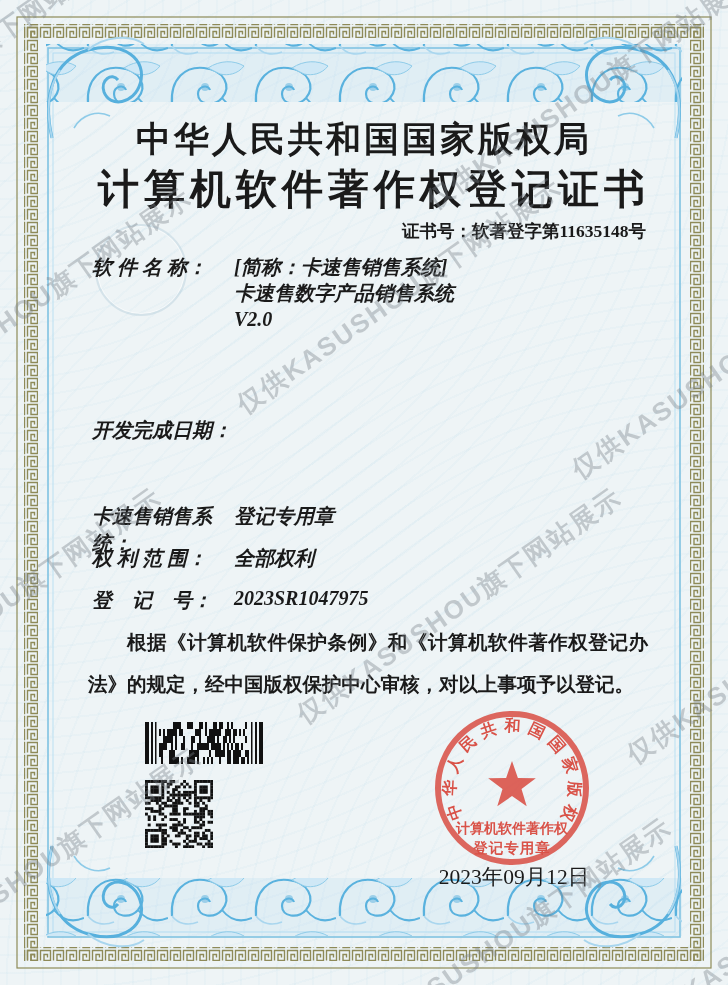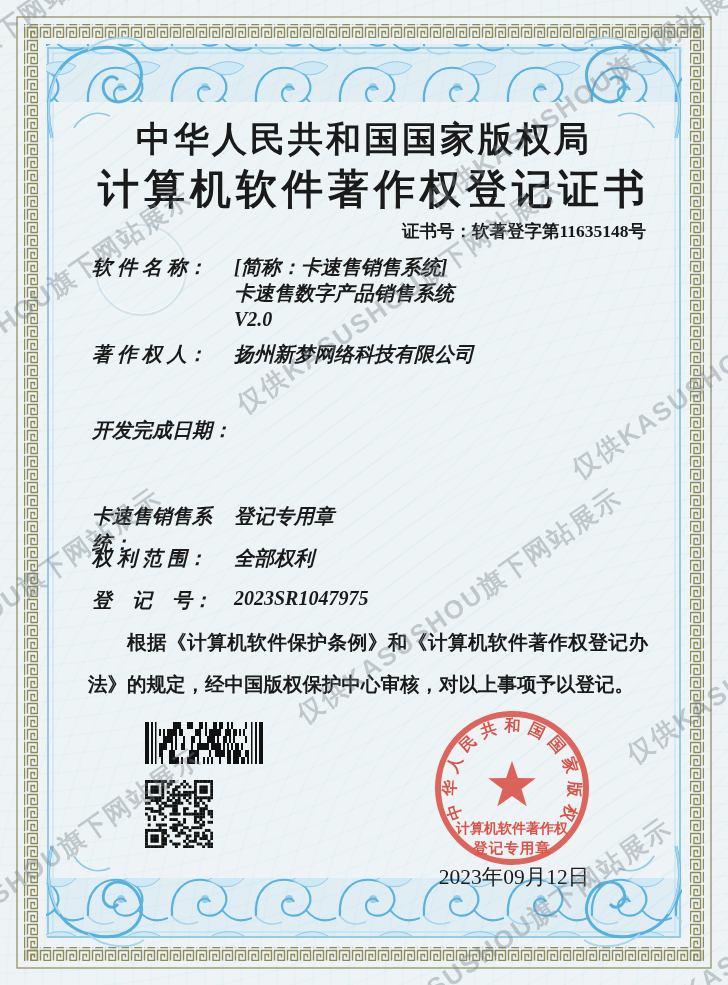--- a/index.html
+++ b/index.html
@@ -117,24 +117,20 @@
 
   <div class="emboss"></div>
 
   <div class="row" style="top:254px">
     <span class="lbl">软 件 名 称：</span>
     <span class="val">
       <span class="vline">[简称：卡速售销售系统]</span>
       <span class="vline">卡速售数字产品销售系统</span>
       <span class="vline">V2.0</span>
     </span>
-  </div>
-  <div class="row" style="top:341px">
-    <span class="lbl">著 作 权 人：</span>
-    <span class="val">扬州新梦网络科技有限公司</span>
   </div>
   <div class="row" style="top:417px">
     <span class="lbl">开发完成日期：</span>
   </div>
   <div class="row" style="top:503px">
     <span class="lbl">卡速售销售系统：</span>
     <span class="val">登记专用章</span>
   </div>
   <div class="row" style="top:545px">
     <span class="lbl">权 利 范 围：</span>

